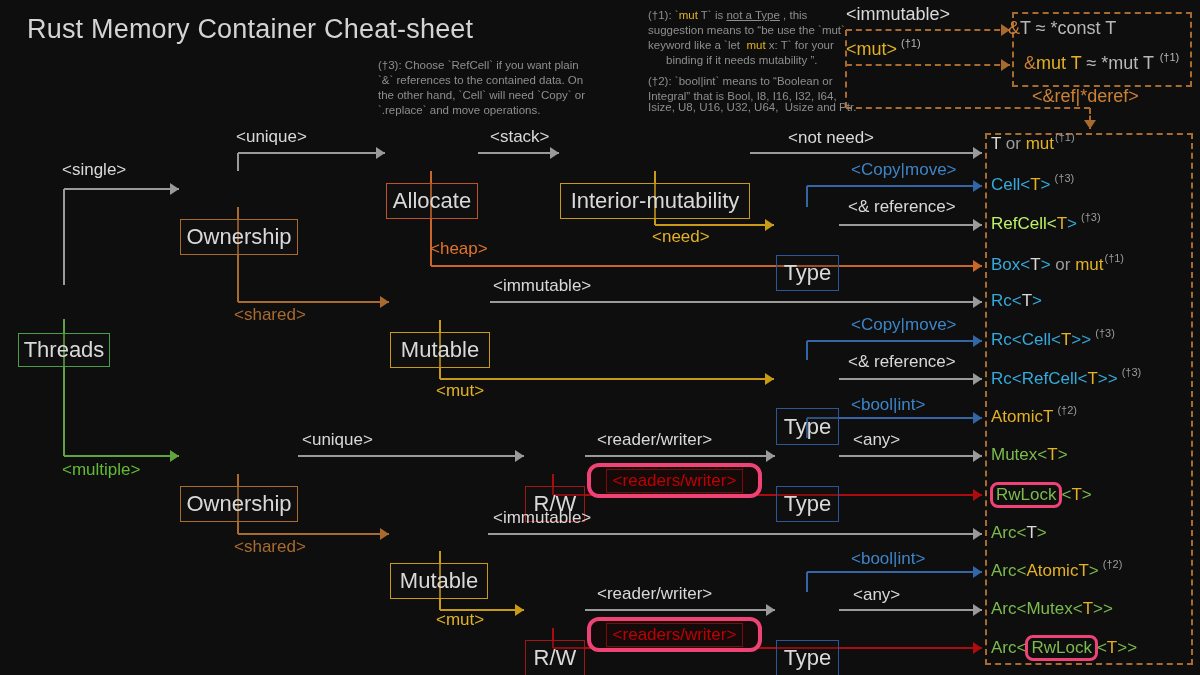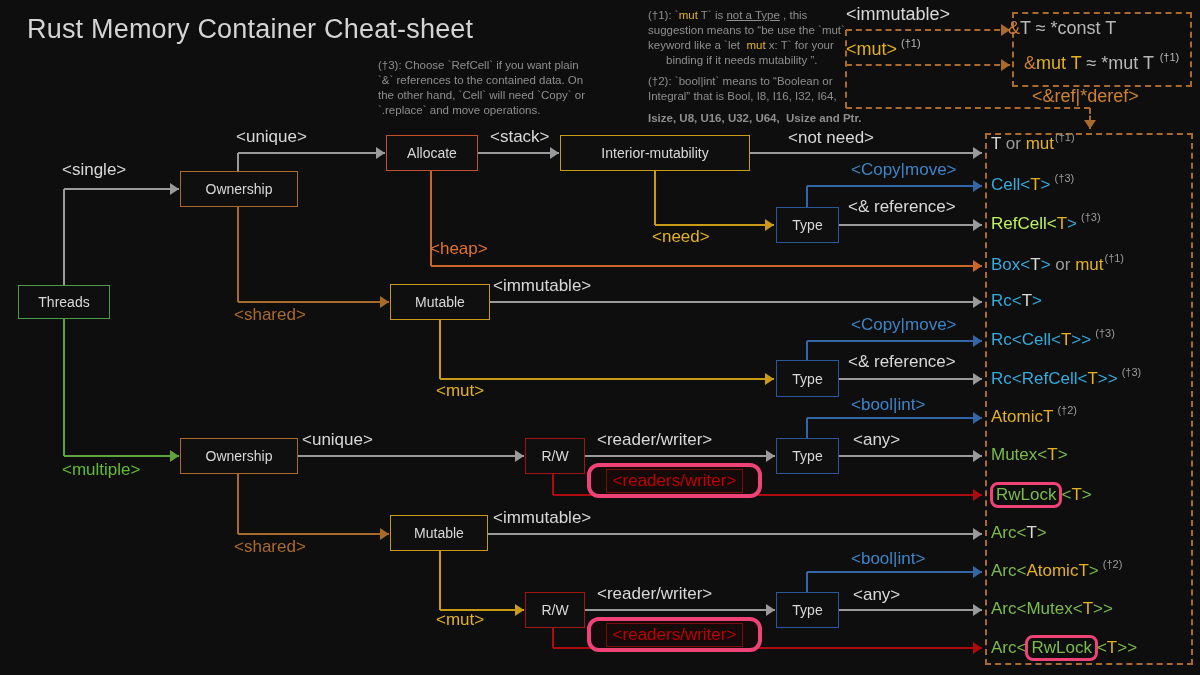--- a/index.html
+++ b/index.html
@@ -6,21 +6,21 @@
   #canvas{
     position:relative;width:1200px;height:675px;overflow:hidden;
     background:#0e0e0e;
     font-family:"Liberation Sans","DejaVu Sans",sans-serif;
     -webkit-font-smoothing:antialiased;
   }
   .abs{position:absolute;}
   #title{left:27px;top:14px;font-size:27px;letter-spacing:.2px;color:#d4d4d4;}
   .note{font-size:11.5px;line-height:15px;color:#8e8e8e;white-space:pre;}
   .node{display:flex;align-items:center;justify-content:center;
-        font-size:14px;color:#d9d9d9;background:rgba(20,20,20,.25);box-sizing:border-box;}
+        font-size:22px;color:#d9d9d9;background:rgba(20,20,20,.25);box-sizing:border-box;margin-top:48px;}
   .lbl{font-size:17px;white-space:pre;line-height:18px;}
   .row{font-size:17px;white-space:pre;line-height:24px;}
   sup.s{font-size:11px;line-height:0;position:relative;top:-1px;margin-left:1px;}
   .u{text-decoration:underline;}
   .hl{border:3px solid #ef4378;border-radius:8px;padding:0 3px;margin:0 -1px;display:inline-block;line-height:20px;}
   .pinkbox{border:4px solid #ef4378;border-radius:12px;display:flex;align-items:center;justify-content:center;box-sizing:border-box;background:#140a0a;}
   .pinkbox .inner{border:1.5px solid #7a0c0c;padding:0 6px;font-size:17px;color:#c00000;line-height:22px;white-space:pre;}
   #footer{left:28px;top:611px;font-size:11px;line-height:17px;color:#9b9b9b;white-space:pre;}
 </style>
 </head>
@@ -166,20 +166,20 @@
       <div class="abs note" style="left: 378px; top: 58px;"><span style="color: rgb(142, 142, 142);">(†3): Choose `RefCell` if you want plain</span></div>
       <div class="abs note" style="left: 378px; top: 73px;"><span style="color: rgb(142, 142, 142);">`&amp;` references to the contained data. On</span></div>
       <div class="abs note" style="left: 378px; top: 88px;"><span style="color: rgb(142, 142, 142);">the other hand, `Cell` will need `Copy` or</span></div>
       <div class="abs note" style="left: 378px; top: 103px;"><span style="color: rgb(142, 142, 142);">`.replace` and move operations.</span></div>
       <div class="abs note" style="left: 648px; top: 8px;"><span style="color: rgb(142, 142, 142);">(†1): `</span><span style="color: rgb(227, 177, 34);">mut</span><span style="color: rgb(142, 142, 142);"> T` is </span><span class="u" style="color: rgb(142, 142, 142);">not a Type</span><span style="color: rgb(142, 142, 142);"> , this</span></div>
       <div class="abs note" style="left: 648px; top: 23px;"><span style="color: rgb(142, 142, 142);">suggestion means to “be use the `mut`</span></div>
       <div class="abs note" style="left: 648px; top: 38px;"><span style="color: rgb(142, 142, 142);">keyword like a `let </span><span style="color: rgb(227, 177, 34);"> mut</span><span style="color: rgb(142, 142, 142);"> x: T` for your</span></div>
       <div class="abs note" style="left: 648px; top: 53px; margin-left: 18px;"><span style="color: rgb(142, 142, 142);">binding if it needs mutability ”.</span></div>
       <div class="abs note" style="left: 648px; top: 74px;"><span style="color: rgb(142, 142, 142);">(†2): `bool|int` means to “Boolean or</span></div>
       <div class="abs note" style="left: 648px; top: 89px; text-align: right;"><span style="color: rgb(142, 142, 142);">Integral” that is Bool, I8, I16, I32, I64,</span></div>
-      <div class="abs note" style="left: 648px; top: 111px; font-weight: bold;"><span style="color: rgb(142, 142, 142);">Isize, U8, U16, U32, U64,  Usize and Ptr.</span></div>
+      <div class="abs note" style="left: 648px; top: 100px;"><span style="color: rgb(142, 142, 142);">Isize, U8, U16, U32, U64,  Usize and Ptr.</span></div>
       <div class="abs lbl" style="left: 846px; top: 3px; font-size: 18px; line-height: 22px;"><span style="color: rgb(217, 217, 217);">&lt;immutable&gt;</span></div>
       <div class="abs lbl" style="left: 846px; top: 38px; font-size: 18px; line-height: 22px;"><span style="color: rgb(227, 177, 34);">&lt;mut&gt;</span><sup class="s" style="color: rgb(184, 184, 184);"> (†1)</sup></div>
       <div class="abs lbl" style="left: 1008px; top: 17px; font-size: 18px; line-height: 22px;"><span style="color: rgb(205, 129, 54);">&amp;</span><span style="color: rgb(184, 184, 184);">T ≈ *const T</span></div>
       <div class="abs lbl" style="left: 1024px; top: 52px; font-size: 18px; line-height: 22px;"><span style="color: rgb(205, 129, 54);">&amp;</span><span style="color: rgb(227, 177, 34);">mut T</span><span style="color: rgb(184, 184, 184);"> ≈ *mut T </span><sup class="s" style="color: rgb(184, 184, 184);">(†1)</sup></div>
       <div class="abs lbl" style="left: 1032px; top: 85px; font-size: 18px; line-height: 22px;"><span style="color: rgb(205, 129, 54);">&lt;&amp;ref|*deref&gt;</span></div>
     </div>
 </div>
 
 </body></html>

